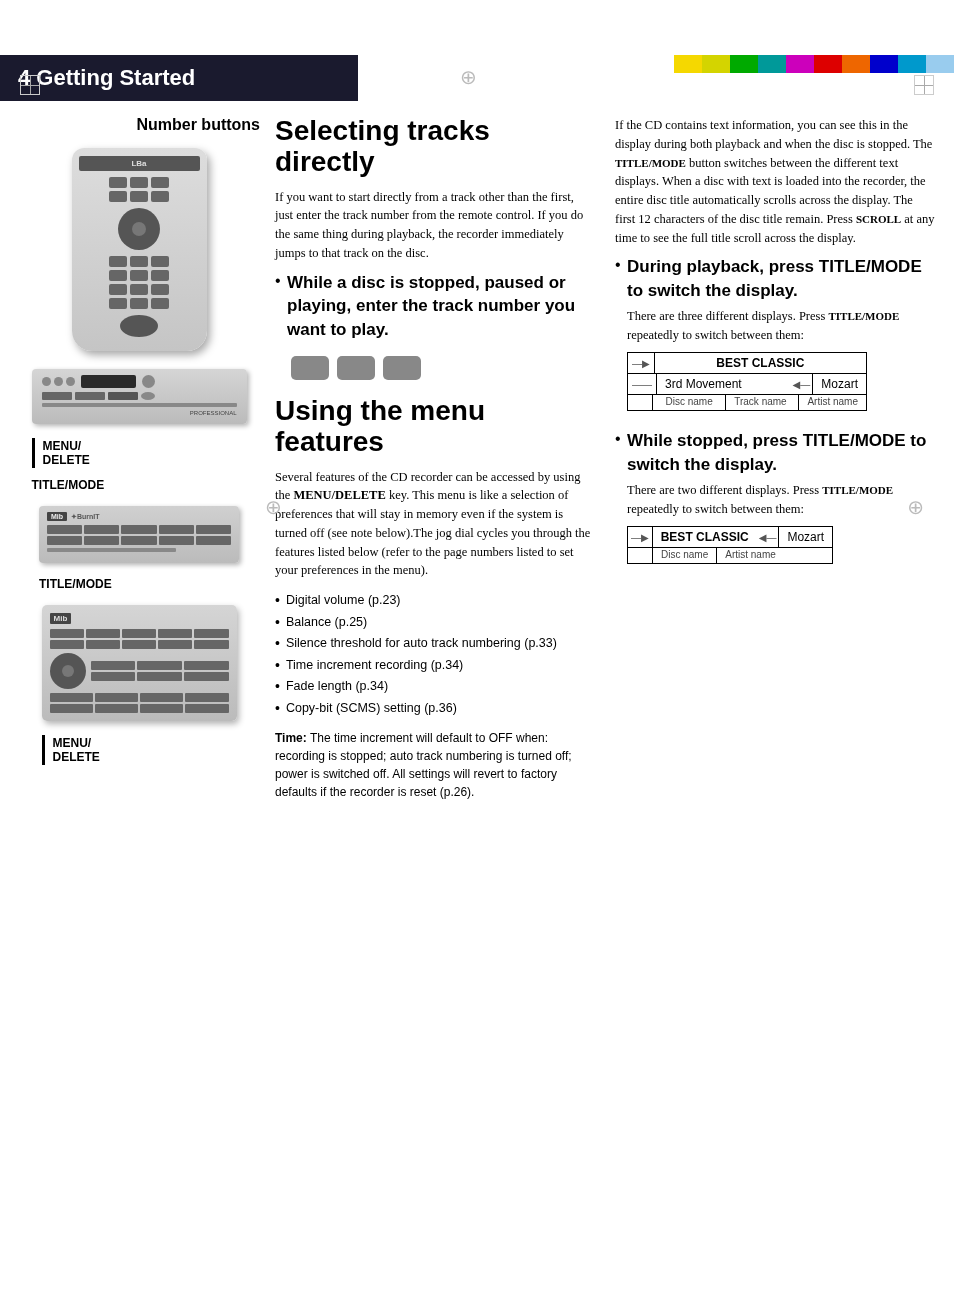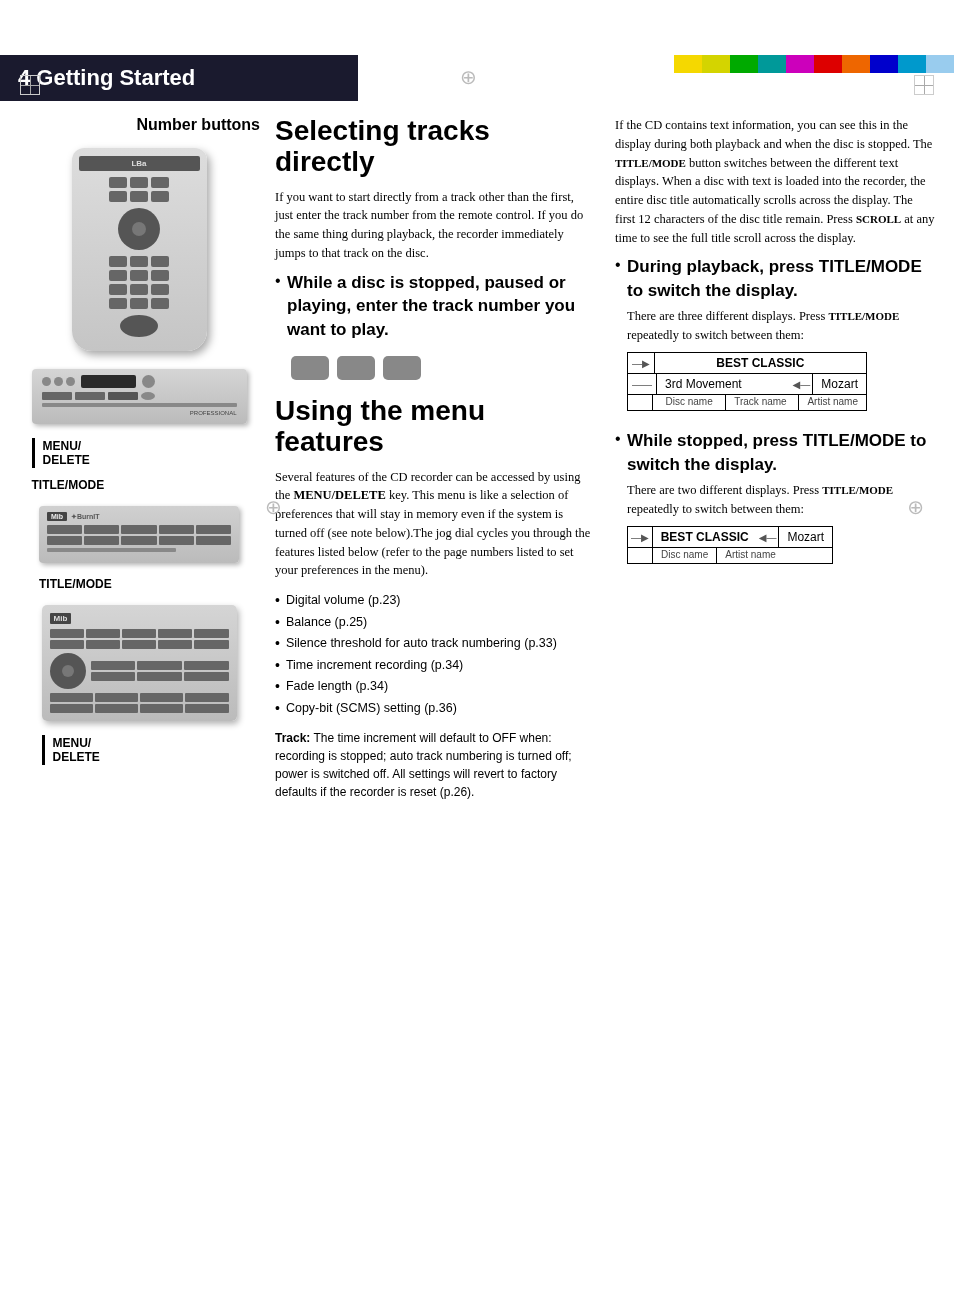--- a/index.html
+++ b/index.html
@@ -365,21 +365,21 @@
         <ul class="simple-list">
           <li>Digital volume (p.23)</li>
           <li>Balance (p.25)</li>
           <li>Silence threshold for auto track numbering (p.33)</li>
           <li>Time increment recording (p.34)</li>
           <li>Fade length (p.34)</li>
           <li>Copy-bit (SCMS) setting (p.36)</li>
         </ul>
 
         <div class="note-box">
-          <span style="font-weight:bold;">Track:</span><span> The time increment will default to OFF when: recording is stopped; auto track numbering is turned off; power is switched off. All settings will revert to factory defaults if the recorder is reset (p.26).</span>
+          <span style="font-weight:bold;">Time:</span><span> The time increment will default to OFF when: recording is stopped; auto track numbering is turned off; power is switched off. All settings will revert to factory defaults if the recorder is reset (p.26).</span>
         </div>
 
       </div>
 
       <div class="right-column">
 
 
         <div class="body-text">If the CD contains text information, you can see this in the display during both playback and when the disc is stopped. The <span class="smallcaps">TITLE/MODE</span> button switches between the different text displays. When a disc with text is loaded into the recorder, the entire disc title automatically scrolls across the display. The first 12 characters of the disc title remain. Press <span class="smallcaps">SCROLL</span> at any time to see the full title scroll across the display.</div>
 
         <div class="bullet-item">

